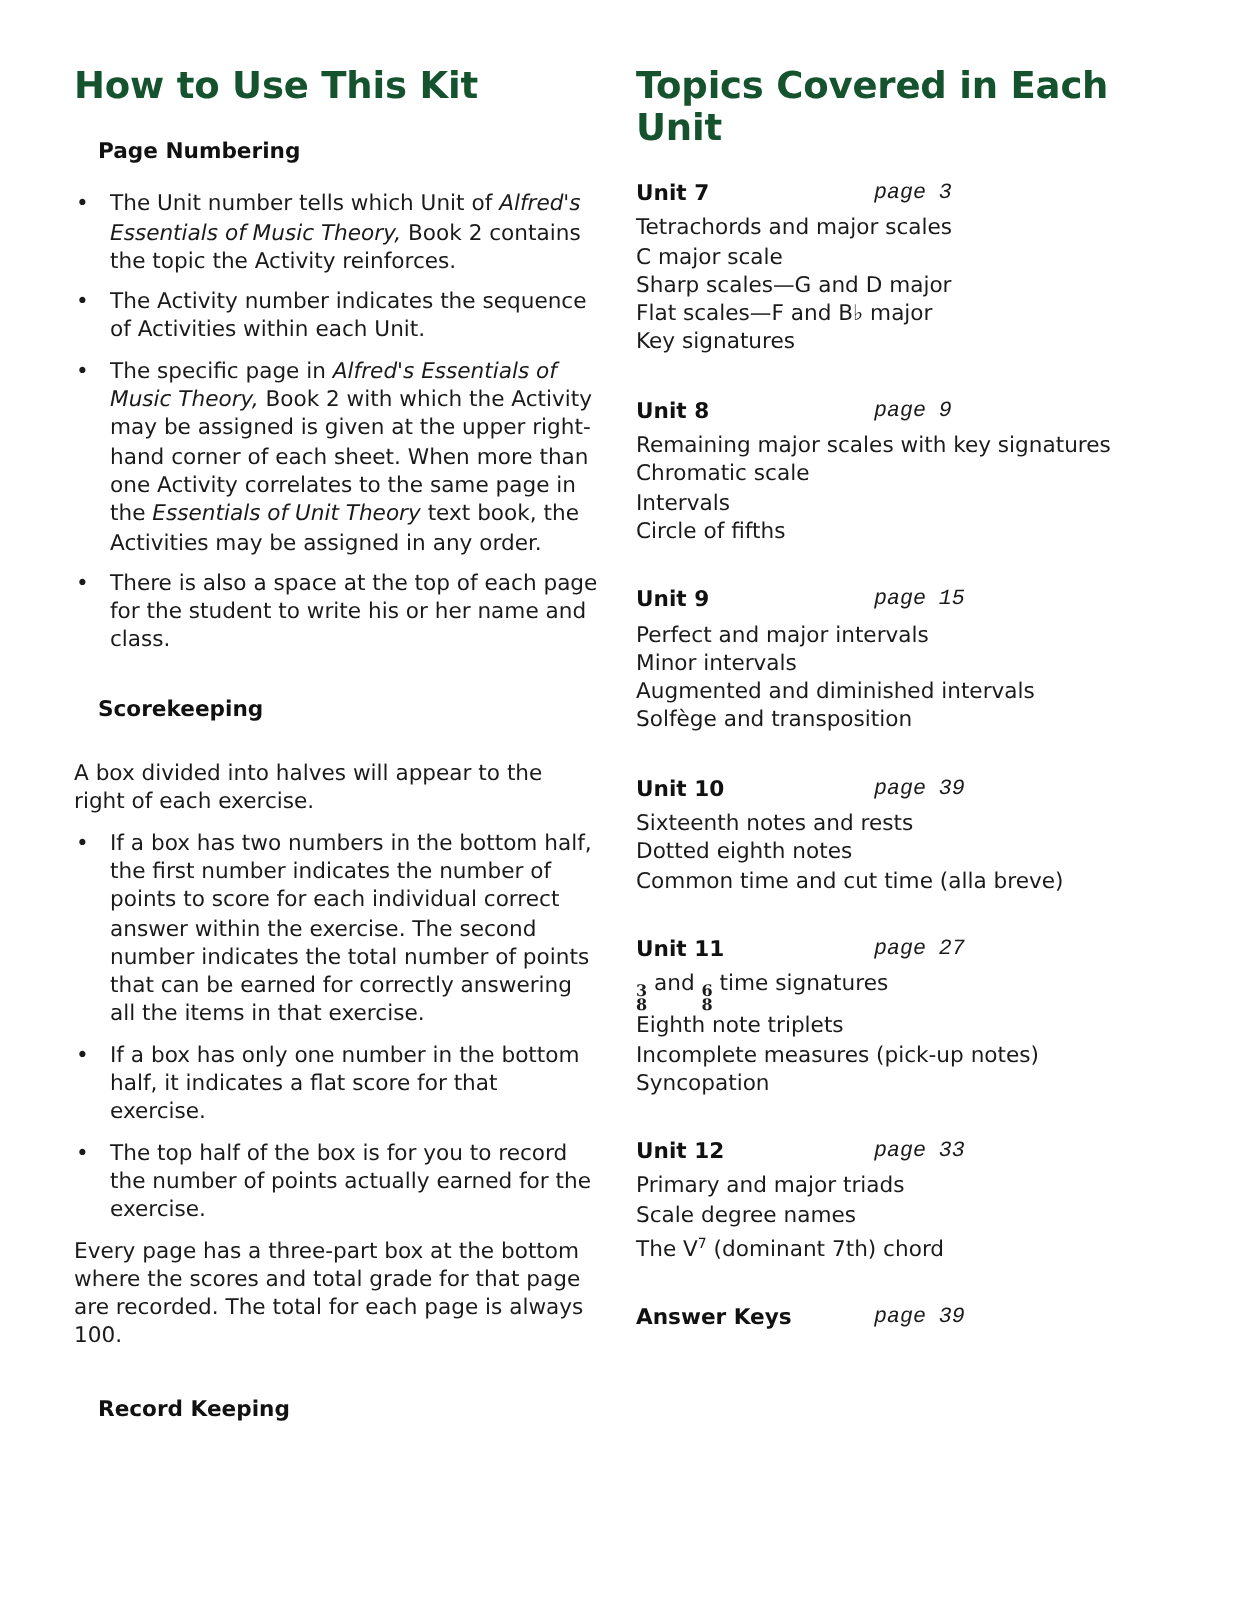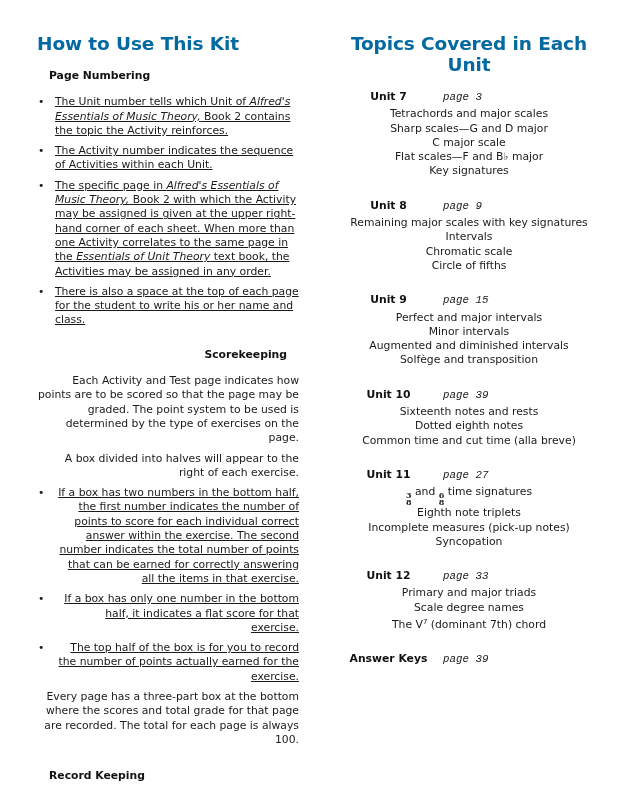--- a/index.html
+++ b/index.html
@@ -3,44 +3,44 @@
   <meta charset="utf-8">
   <style>
     html, body { margin: 0; padding: 0; background: #ffffff; }
     body {
       width: 618px; height: 800px; position: relative; overflow: hidden;
       font-family: "DejaVu Sans", "Liberation Sans", sans-serif;
       color: #1a1a1a;
     }
     .col { position: absolute; top: 33px; }
     .col-left { left: 37px; width: 262px; }
-    .col-right { left: 334px; width: 270px; text-align: center; }
+    .col-right { left: 318px; width: 270px; }
     h1 {
       margin: 0 0 15px 0; font-size: 18.5px; font-weight: bold; letter-spacing: -0.1px;
-      color: #0369a1;
+      color: #14532d;
     }
     h2 {
       margin: 12px; font-size: 10.8px; font-weight: bold; line-height: 14.3px; color: #111;
     }
     p { margin: 0; font-size: 10.8px; line-height: 14.3px; }
     .gap { height: 6px; }
-    ul.bul { list-style: none; margin: 6px 0 0 0; padding: 0; text-decoration: underline; }
+    ul.bul { list-style: none; margin: 6px 0 0 0; padding: 0; }
     ul.bul li {
       position: relative; padding-left: 18px; font-size: 10.8px; line-height: 14.3px;
       margin-bottom: 6px;
     }
     ul.bul li::before {
       content: "\2022"; position: absolute; left: 1px; top: 0; font-size: 10.8px;
     }
     .section { margin-bottom: 20px; }
-    .sec-score { margin-top: 10px; text-align: right; }
+    .sec-score { margin-top: 10px; }
     .sec-record { margin-top: 22px; }
 
     .unit { margin-bottom: 20px; }
-    .unit-head { display: flex; font-size: 10.8px; line-height: 14.3px; margin-bottom: 3px; }
+    .unit-head { display: flex; font-size: 10.8px; line-height: 14.3px; margin-bottom: 3px; gap: 10px; }
     .unit-name { font-weight: bold; width: 109px; color: #111; }
     .unit-page { font-style: italic; font-family: Liberation Mono, monospace; }
     .topic { font-size: 10.8px; line-height: 14.3px; }
     .frac {
       display: inline-flex; flex-direction: column; align-items: center; vertical-align: -3px;
       font-weight: bold; font-size: 8px; line-height: 7px; font-family: "DejaVu Serif", serif;
     }
     sup.s { font-size: 7px; vertical-align: 4px; }
   </style>
 </head>
@@ -54,21 +54,20 @@
     <ul class="bul">
       <li><span>The Unit number tells which Unit of </span><i>Alfred's Essentials of Music Theory,</i><span> Book 2 contains the topic the Activity reinforces.</span></li>
       <li><span>The Activity number indicates the sequence of Activities within each Unit.</span></li>
       <li><span>The specific page in </span><i>Alfred's Essentials of Music Theory,</i><span> Book 2 with which the Activity may be assigned is given at the upper right-hand corner of each sheet. When more than one Activity correlates to the same page in the </span><i>Essentials of Unit Theory</i><span> text book, the Activities may be assigned in any order.</span></li>
       <li><span>There is also a space at the top of each page for the student to write his or her name and class.</span></li>
     </ul>
   </div>
 
   <div class="section sec-score">
     <h2>Scorekeeping</h2>
-    <p>Each Activity and Test page indicates how points are to be scored so that the page may be graded. The point system to be used is determined by the type of exercises on the page.</p>
     <div class="gap"></div>
     <p>A box divided into halves will appear to the right of each exercise.</p>
     <ul class="bul">
       <li>If a box has two numbers in the bottom half, the first number indicates the number of points to score for each individual correct answer within the exercise. The second number indicates the total number of points that can be earned for correctly answering all the items in that exercise.</li>
       <li>If a box has only one number in the bottom half, it indicates a flat score for that exercise.</li>
       <li>The top half of the box is for you to record the number of points actually earned for the exercise.</li>
     </ul>
     <p>Every page has a three-part box at the bottom where the scores and total grade for that page are recorded. The total for each page is always 100.</p>
   </div>
 
@@ -80,34 +79,34 @@
 
 <div class="col col-right">
   <h1>Topics Covered in Each Unit</h1>
 
   <div class="unit">
     <div class="unit-head">
       <span class="unit-name">Unit 7</span>
       <span class="unit-page">page 3</span>
     </div>
     <div class="topic">Tetrachords and major scales</div>
+    <div class="topic">C major scale</div>
     <div class="topic">Sharp scales—G and D major</div>
-    <div class="topic">C major scale</div>
     <div class="topic">Flat scales—F and B♭ major</div>
     <div class="topic">Key signatures</div>
   </div>
 
   <div class="unit">
     <div class="unit-head">
       <span class="unit-name">Unit 8</span>
       <span class="unit-page">page 9</span>
     </div>
     <div class="topic">Remaining major scales with key signatures</div>
+    <div class="topic">Chromatic scale</div>
     <div class="topic">Intervals</div>
-    <div class="topic">Chromatic scale</div>
     <div class="topic">Circle of fifths</div>
   </div>
 
   <div class="unit">
     <div class="unit-head">
       <span class="unit-name">Unit 9</span>
       <span class="unit-page">page 15</span>
     </div>
     <div class="topic">Perfect and major intervals</div>
     <div class="topic">Minor intervals</div>

